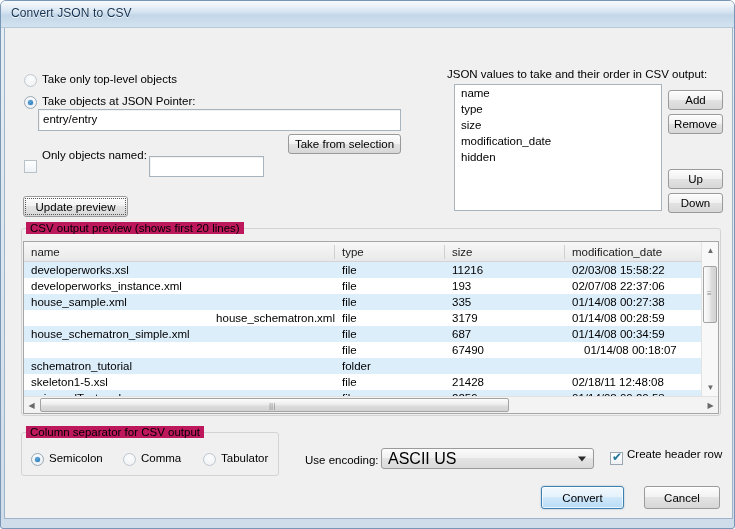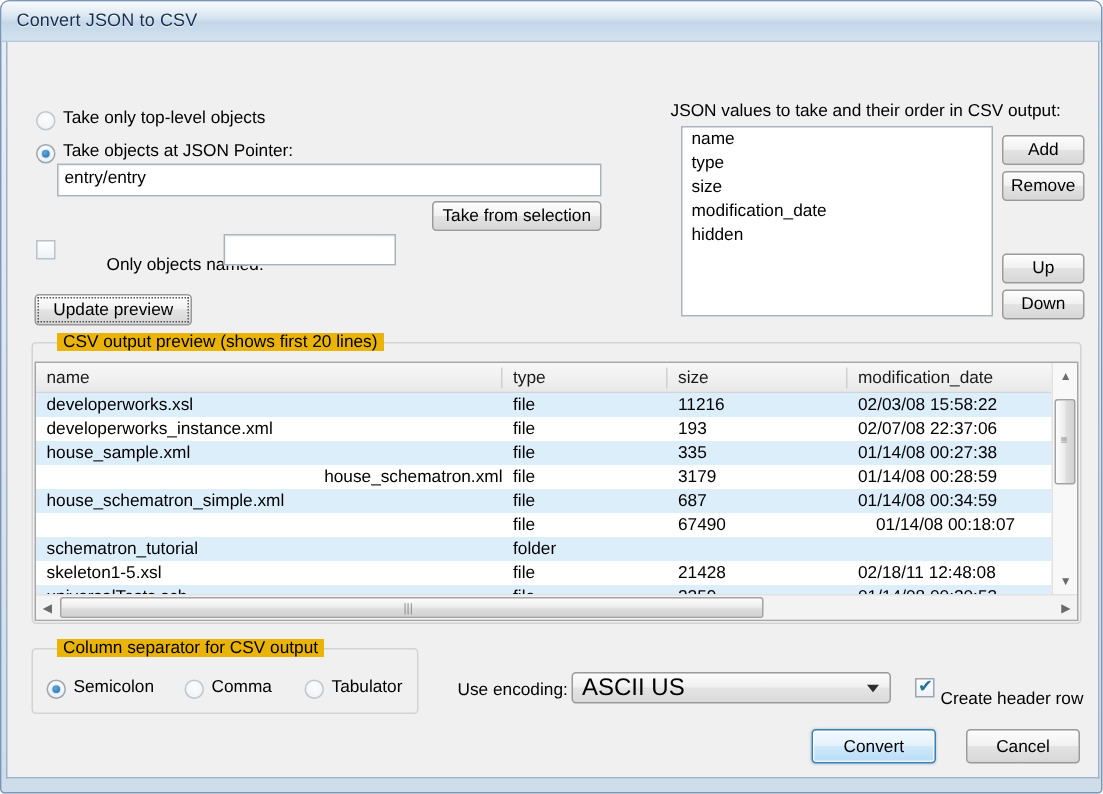--- a/index.html
+++ b/index.html
@@ -92,21 +92,21 @@
   }
   .btn.default {
     border:1px solid #3c7fb1; border-radius:3px;
     background: linear-gradient(180deg,#f3f9fd 0%,#e3f1fb 48%,#cfe8fa 50%,#b9dcf7 100%);
     box-shadow: inset 0 0 0 1px rgba(255,255,255,.7), 0 0 2px rgba(60,127,177,.45);
   }
 
   
   .group { position:absolute; border:1px solid #d3d3d3; border-radius:3px; }
   .group > .glabel {
-    position:absolute; top:-7px; left:16px; background:#eab308;
+    position:absolute; top:-7px; left:4px; background:#be185d;
     padding:0 4px; font-size:11.5px; color:#000; white-space:nowrap;
   }
 
   
   #json-list {
     position:absolute; background:#fff; border:1px solid #a9b3bc;
     overflow:hidden;
   }
   #json-list .item { padding: 0 6px; height:16px; line-height:16px; font-size:11.5px; }
 
@@ -161,21 +161,21 @@
     <div class="lbl" style="left:37px; top:45px;">Take only top-level objects</div>
 
     <div class="radio on" style="left:19px; top:68px;"></div>
     <div class="lbl" style="left:37px; top:67px;">Take objects at JSON Pointer:</div>
 
     <div class="txt" style="left:33px; top:81px; width:363px; height:22px;">entry/entry</div>
 
     <div class="btn" style="left:283px; top:106px; width:113px; height:20px;">Take from selection</div>
 
     <div class="check dim" style="left:19px; top:132px;"></div>
-    <div class="lbl" style="left:37px; top:143px;margin-left:29px;">Only objects named:</div>
+    <div class="lbl" style="left:37px; top:121px;">Only objects named:</div>
     <div class="txt" style="left:144px; top:128px; width:115px; height:21px;"></div>
 
     <div class="lbl" style="left:442px; top:40px;">JSON values to take and their order in CSV output:</div>
 
     <div id="json-list" style="left:449px; top:56px; width:208px; height:127px;">
       <div class="item">name</div>
       <div class="item">type</div>
       <div class="item">size</div>
       <div class="item">modification_date</div>
       <div class="item">hidden</div>
@@ -297,19 +297,19 @@
     <div class="radio dim" style="left:198px; top:425px;"></div>
     <div class="lbl" style="left:216px; top:424px;">Tabulator</div>
 
     <div class="lbl" style="left:300px; top:426px;">Use encoding:</div>
     <div class="combo" style="left:376px; top:420px; width:213px; height:21px;">
       <span>ASCII US</span>
       <span class="arrow"></span>
     </div>
 
     <div class="check on" style="left:605px; top:424px;"></div>
-    <div class="lbl" style="left:622px; top:432px;">Create header row</div>
+    <div class="lbl" style="left:622px; top:420px;">Create header row</div>
 
     <div class="btn default" style="left:536px; top:458px; width:83px; height:23px;">Convert</div>
     <div class="btn" style="left:639px; top:458px; width:76px; height:23px;">Cancel</div>
 
   </div>
 </div>
 
 </body></html>

